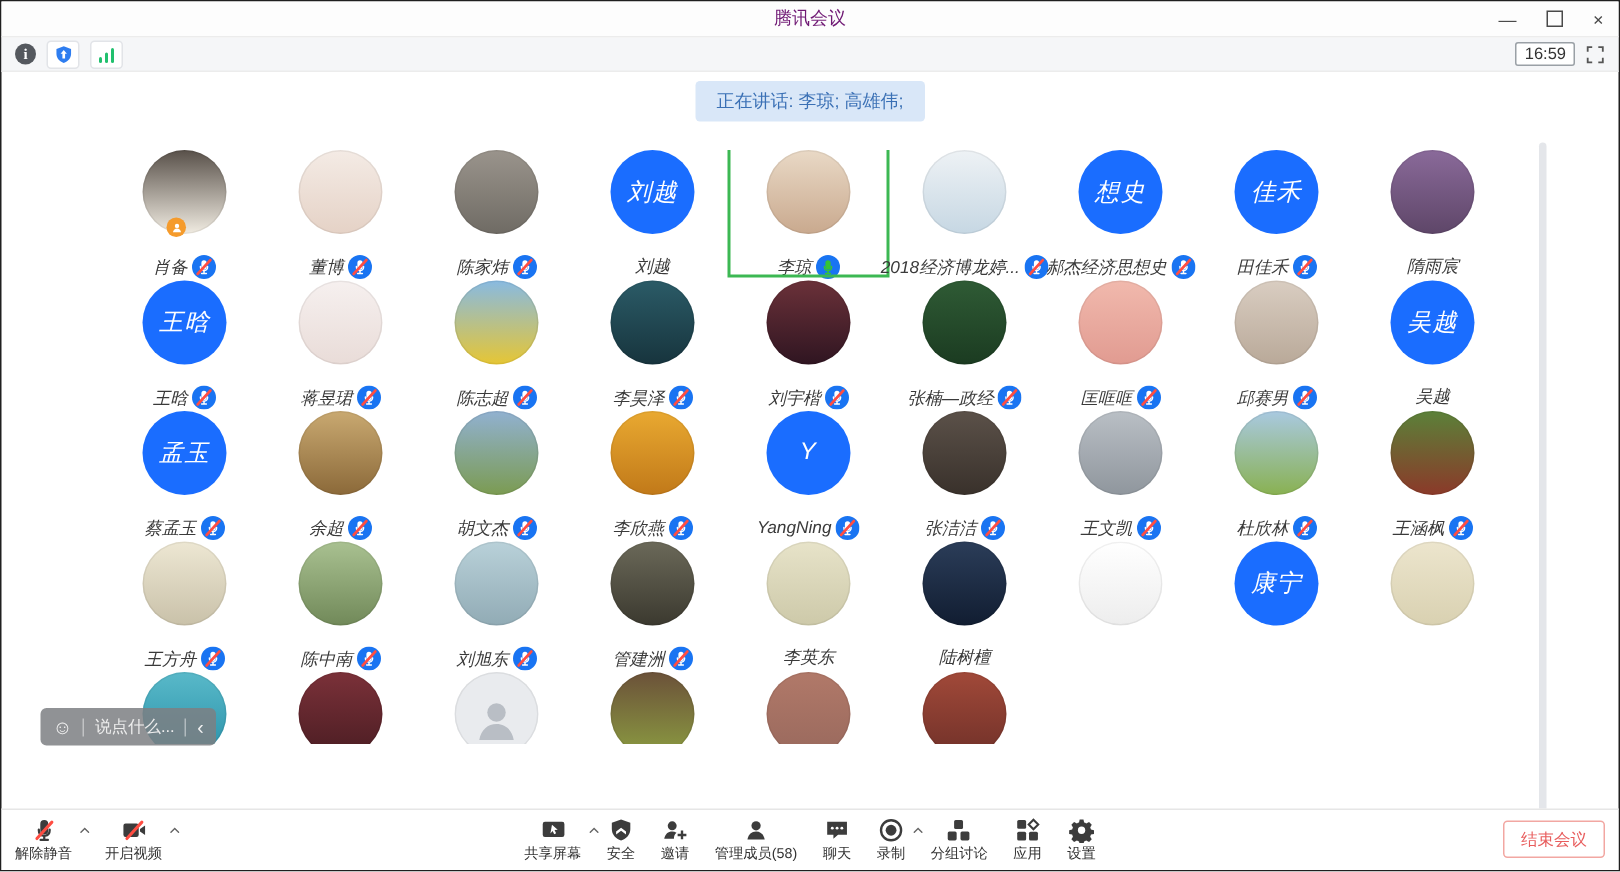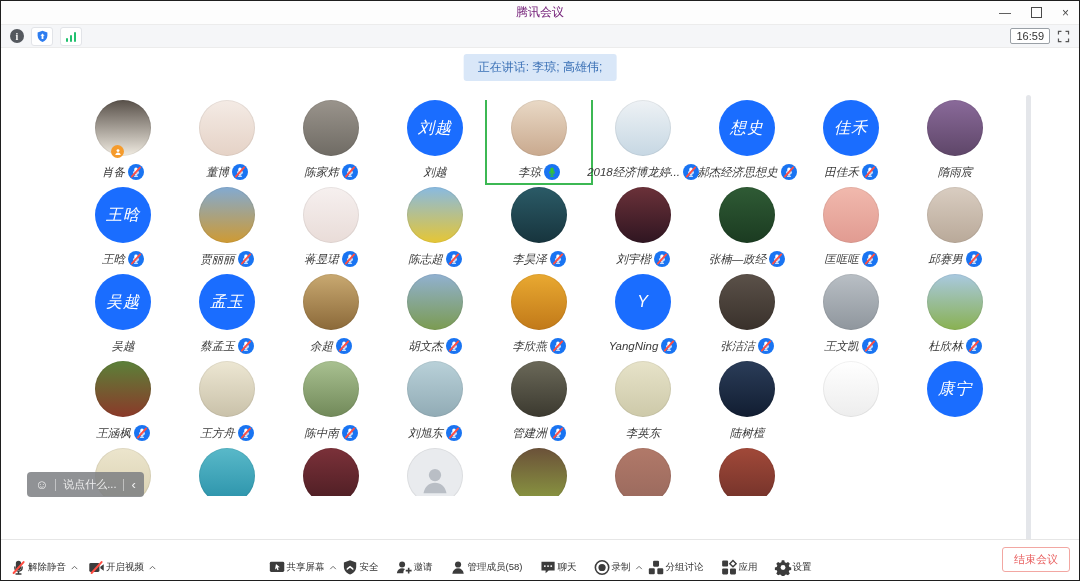--- a/index.html
+++ b/index.html
@@ -39,41 +39,41 @@
   .cell.active{outline:2px solid #3cb853;outline-offset:0px;}
   .avatar-wrap{position:relative;width:56px;height:56px;flex:0 0 auto;}
   .avatar{width:56px;height:56px;border-radius:50%;box-shadow:inset 0 0 0 1px rgba(0,0,0,.06);overflow:hidden;
           display:flex;align-items:center;justify-content:center;}
   .avatar.text{background:#1a6dff;color:#fff;font-size:16px;letter-spacing:1px;box-shadow:none;}
   .avatar.default{background:#e9ebee;}
   .avatar.default svg{width:34px;height:34px;color:#b9bec5;margin-top:10px;}
   .host-badge{position:absolute;left:16px;bottom:-2px;width:13px;height:13px;border-radius:50%;background:#f59b2c;
               display:flex;align-items:center;justify-content:center;}
   .host-badge svg{width:8px;height:8px;color:#fff;}
-  .name-row{margin-top:8px;display:flex;align-items:center;gap:3px;height:16px;max-width:140px;}
+  .name-row{margin-top:14px;display:flex;align-items:center;gap:3px;height:16px;max-width:140px;}
   .pname{font-size:11.5px;color:#3a3a3a;white-space:nowrap;}
   .mic-badge{width:16px;height:16px;flex:0 0 auto;}
   .mic-badge svg{width:16px;height:16px;display:block;}
 
   
   .chat-overlay{position:absolute;left:26px;top:471px;height:25px;background:rgba(125,127,130,.85);border-radius:4px;
                 display:flex;align-items:center;color:#f2f2f2;font-size:11px;padding:0 8px;gap:7px;z-index:5;}
   .chat-overlay .sep{width:1px;height:12px;background:rgba(255,255,255,.45);}
   .chat-overlay .smiley{font-size:13px;line-height:1;}
   .chat-overlay .chat-input{color:#ededed;}
   .chat-overlay .collapse{font-size:13px;line-height:1;}
 
   
   .scrollbar{position:absolute;left:1025px;top:94px;width:5px;height:468px;background:#e4e6ea;border-radius:3px;z-index:2;}
 
   
   .toolbar{position:absolute;left:0;bottom:0;width:100%;height:41px;background:#fff;border-top:1px solid #e6e6e6;box-sizing:border-box;z-index:6;}
   .tb-left{position:absolute;left:9px;bottom:4px;display:flex;gap:22px;}
   .tb-center{position:absolute;left:50%;transform:translateX(-50%);bottom:4px;display:flex;gap:17px;align-items:flex-end;}
-  .tb-item{display:flex;flex-direction:row;align-items:center;gap:1px;position:relative;cursor:default;}
+  .tb-item{display:flex;flex-direction:column;align-items:center;gap:1px;position:relative;cursor:default;}
   .tb-ic svg{width:17px;height:17px;display:block;color:#3c3c3c;}
   .tb-lb{font-size:9.5px;color:#333;white-space:nowrap;}
   .tb-caret{position:absolute;right:-13px;top:4px;}
   .tb-caret svg{width:9px;height:9px;display:block;color:#666;}
   .end-btn{position:absolute;right:9px;bottom:8px;border:1px solid #f2a7a2;color:#e85d5d;background:#fff;
            border-radius:3px;font-size:11px;padding:4px 11px;cursor:default;}
 </style>
 </head>
 <body>
 
@@ -286,38 +286,20 @@
               <g transform="translate(2.4,2.4) scale(0.7)" fill="#ffffff">
                 <path d="M8 1.6a2.5 2.5 0 0 1 2.5 2.5v4a2.5 2.5 0 1 1-5 0v-4A2.5 2.5 0 0 1 8 1.6z"></path>
                 <path d="M3.9 7.6a.7.7 0 0 1 1.4 0v.5a2.7 2.7 0 0 0 5.4 0v-.5a.7.7 0 0 1 1.4 0v.5a4.1 4.1 0 0 1-3.4 4v1.3h1.6a.7.7 0 1 1 0 1.4H5.7a.7.7 0 1 1 0-1.4h1.6v-1.3a4.1 4.1 0 0 1-3.4-4z"></path>
               </g>
               <path d="M3.8 12.6 12.2 3.4" stroke="#ff4d42" stroke-width="1.9" stroke-linecap="round" fill="none"></path>
             </svg>
           </span>
         </div>
   </div>
 
-  <div class="cell">
-    <div class="avatar-wrap">
-      <div class="avatar" style="background: linear-gradient(rgb(130, 170, 210), rgb(207, 154, 50));"></div>
-    </div>
-    <div class="name-row">
-      <span class="pname">贾丽丽</span>
-    <span class="mic-badge">
-            <svg viewBox="0 0 16 16">
-              <circle cx="8" cy="8" r="8" fill="#1974f2"></circle>
-              <g transform="translate(2.4,2.4) scale(0.7)" fill="#ffffff">
-                <path d="M8 1.6a2.5 2.5 0 0 1 2.5 2.5v4a2.5 2.5 0 1 1-5 0v-4A2.5 2.5 0 0 1 8 1.6z"></path>
-                <path d="M3.9 7.6a.7.7 0 0 1 1.4 0v.5a2.7 2.7 0 0 0 5.4 0v-.5a.7.7 0 0 1 1.4 0v.5a4.1 4.1 0 0 1-3.4 4v1.3h1.6a.7.7 0 1 1 0 1.4H5.7a.7.7 0 1 1 0-1.4h1.6v-1.3a4.1 4.1 0 0 1-3.4-4z"></path>
-              </g>
-              <path d="M3.8 12.6 12.2 3.4" stroke="#ff4d42" stroke-width="1.9" stroke-linecap="round" fill="none"></path>
-            </svg>
-          </span>
-        </div>
-  </div>
 
   <div class="cell">
     <div class="avatar-wrap">
       <div class="avatar" style="background: linear-gradient(rgb(246, 240, 239), rgb(233, 220, 216));"></div>
     </div>
     <div class="name-row">
       <span class="pname">蒋昱珺</span>
     <span class="mic-badge">
             <svg viewBox="0 0 16 16">
               <circle cx="8" cy="8" r="8" fill="#1974f2"></circle>

